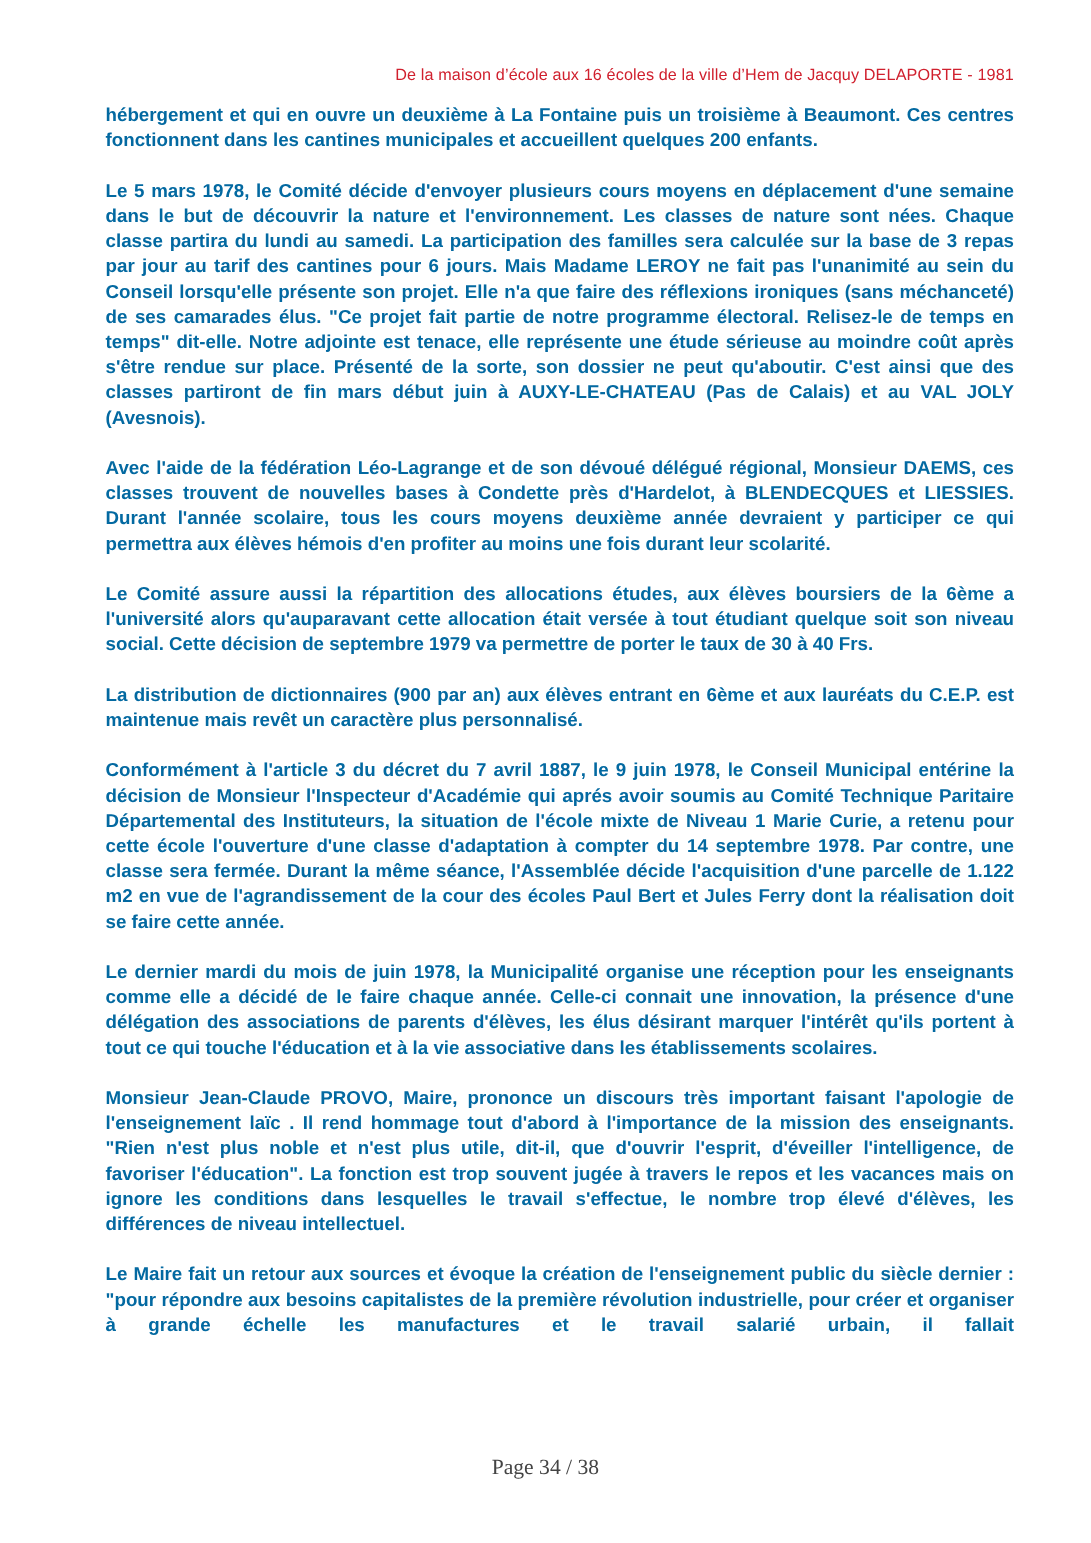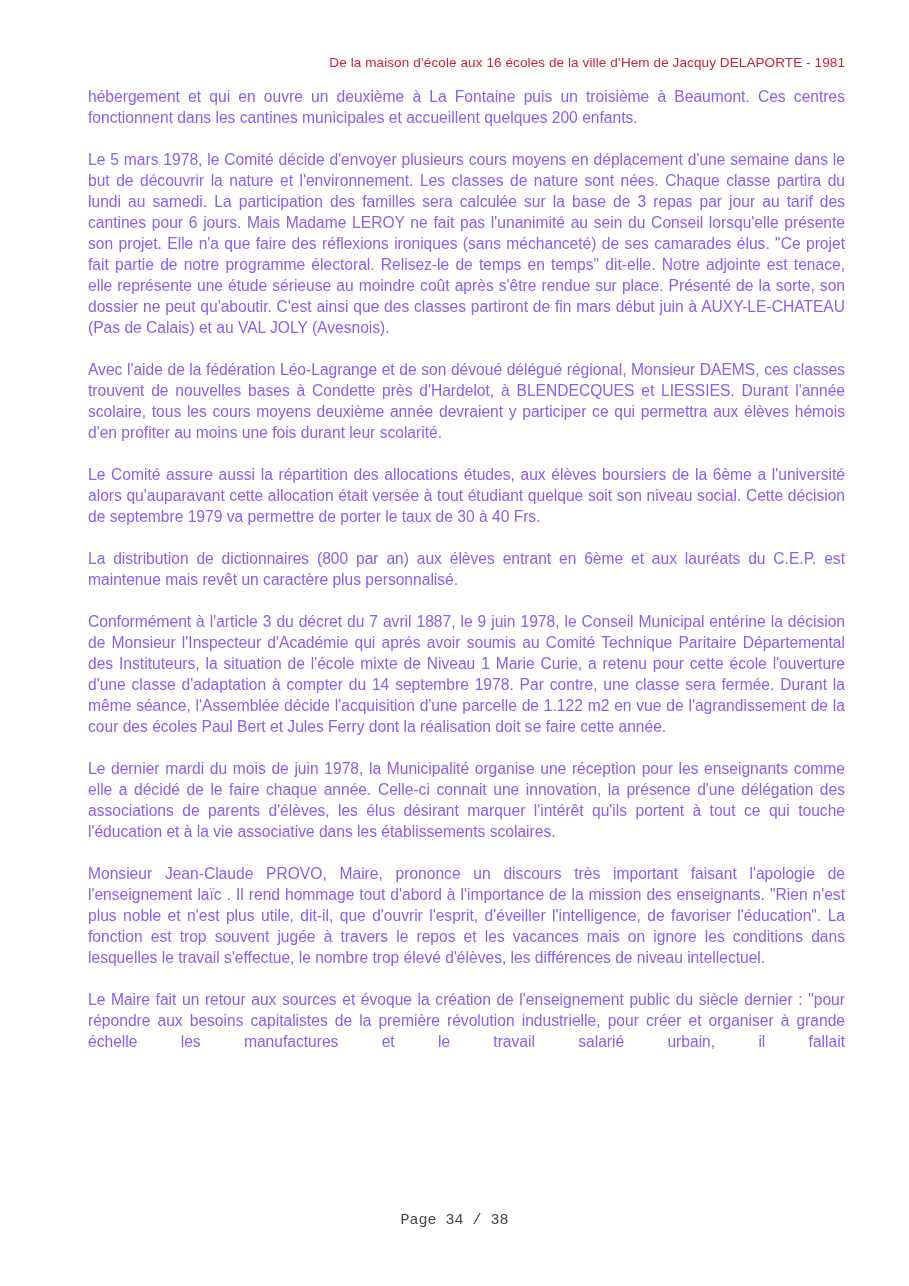--- a/index.html
+++ b/index.html
@@ -30,56 +30,56 @@
     letter-spacing: 0.1px;
     white-space: nowrap;
   }
   .content {
     position: absolute;
     left: 88px;
     top: 86px;
     width: 757px;
     font-family: "Liberation Sans", sans-serif;
     font-size: 15.6px;
-    font-weight: normal;
+    font-weight: bold;
     line-height: 21px;
-    color: #8b5cf6;
+    color: #0369a1;
     text-align: justify;
   }
   .content p {
     margin: 0 0 21px 0;
     text-align: justify;
   }
   .content p.last-line-justify {
     text-align-last: justify;
   }
   .page-footer {
     position: absolute;
     top: 1212px;
     left: 0;
     width: 909px;
     text-align: center;
-    font-family: Liberation Mono, monospace;
-    font-size: 15px;
+    font-family: Liberation Serif, serif;
+    font-size: 18px;
     color: #444444;
   }
 </style>
 </head>
 <body>
 
 <div class="page">
 
   <div class="running-header">De la maison d’école aux 16 écoles de la ville d’Hem de Jacquy DELAPORTE - 1981</div>
 
   <div class="content">
     <p>hébergement et qui en ouvre un deuxième à La Fontaine puis un troisième à Beaumont. Ces centres fonctionnent dans les cantines municipales et accueillent quelques 200 enfants.</p>
     <p>Le 5 mars 1978, le Comité décide d'envoyer plusieurs cours moyens en déplacement d'une semaine dans le but de découvrir la nature et l'environnement. Les classes de nature sont nées. Chaque classe partira du lundi au samedi. La participation des familles sera calculée sur la base de 3 repas par jour au tarif des cantines pour 6 jours. Mais Madame LEROY ne fait pas l'unanimité au sein du Conseil lorsqu'elle présente son projet. Elle n'a que faire des réflexions ironiques (sans méchanceté) de ses camarades élus. "Ce projet fait partie de notre programme électoral. Relisez-le de temps en temps" dit-elle. Notre adjointe est tenace, elle représente une étude sérieuse au moindre coût après s'être rendue sur place. Présenté de la sorte, son dossier ne peut qu'aboutir. C'est ainsi que des classes partiront de fin mars début juin à AUXY-LE-CHATEAU (Pas de Calais) et au VAL JOLY (Avesnois).</p>
     <p>Avec l'aide de la fédération Léo-Lagrange et de son dévoué délégué régional, Monsieur DAEMS, ces classes trouvent de nouvelles bases à Condette près d'Hardelot, à BLENDECQUES et LIESSIES. Durant l'année scolaire, tous les cours moyens deuxième année devraient y participer ce qui permettra aux élèves hémois d'en profiter au moins une fois durant leur scolarité.</p>
     <p>Le Comité assure aussi la répartition des allocations études, aux élèves boursiers de la 6ème a l'université alors qu'auparavant cette allocation était versée à tout étudiant quelque soit son niveau social. Cette décision de septembre 1979 va permettre de porter le taux de 30 à 40 Frs.</p>
-    <p>La distribution de dictionnaires (800 par an) aux élèves entrant en 6ème et aux lauréats du C.E.P. est maintenue mais revêt un caractère plus personnalisé.</p>
+    <p>La distribution de dictionnaires (900 par an) aux élèves entrant en 6ème et aux lauréats du C.E.P. est maintenue mais revêt un caractère plus personnalisé.</p>
     <p>Conformément à l'article 3 du décret du 7 avril 1887, le 9 juin 1978, le Conseil Municipal entérine la décision de Monsieur l'Inspecteur d'Académie qui aprés avoir soumis au Comité Technique Paritaire Départemental des Instituteurs, la situation de l'école mixte de Niveau 1 Marie Curie, a retenu pour cette école l'ouverture d'une classe d'adaptation à compter du 14 septembre 1978. Par contre, une classe sera fermée. Durant la même séance, l'Assemblée décide l'acquisition d'une parcelle de 1.122 m2 en vue de l'agrandissement de la cour des écoles Paul Bert et Jules Ferry dont la réalisation doit se faire cette année.</p>
     <p>Le dernier mardi du mois de juin 1978, la Municipalité organise une réception pour les enseignants comme elle a décidé de le faire chaque année. Celle-ci connait une innovation, la présence d'une délégation des associations de parents d'élèves, les élus désirant marquer l'intérêt qu'ils portent à tout ce qui touche l'éducation et à la vie associative dans les établissements scolaires.</p>
     <p>Monsieur Jean-Claude PROVO, Maire, prononce un discours très important faisant l'apologie de l'enseignement laïc . Il rend hommage tout d'abord à l'importance de la mission des enseignants. "Rien n'est plus noble et n'est plus utile, dit-il, que d'ouvrir l'esprit, d'éveiller l'intelligence, de favoriser l'éducation". La fonction est trop souvent jugée à travers le repos et les vacances mais on ignore les conditions dans lesquelles le travail s'effectue, le nombre trop élevé d'élèves, les différences de niveau intellectuel.</p>
     <p class="last-line-justify">Le Maire fait un retour aux sources et évoque la création de l'enseignement public du siècle dernier : "pour répondre aux besoins capitalistes de la première révolution industrielle, pour créer et organiser à grande échelle les manufactures et le travail salarié urbain, il fallait</p>
   </div>
 
   <div class="page-footer">Page 34 / 38</div>
 
 </div>
 

